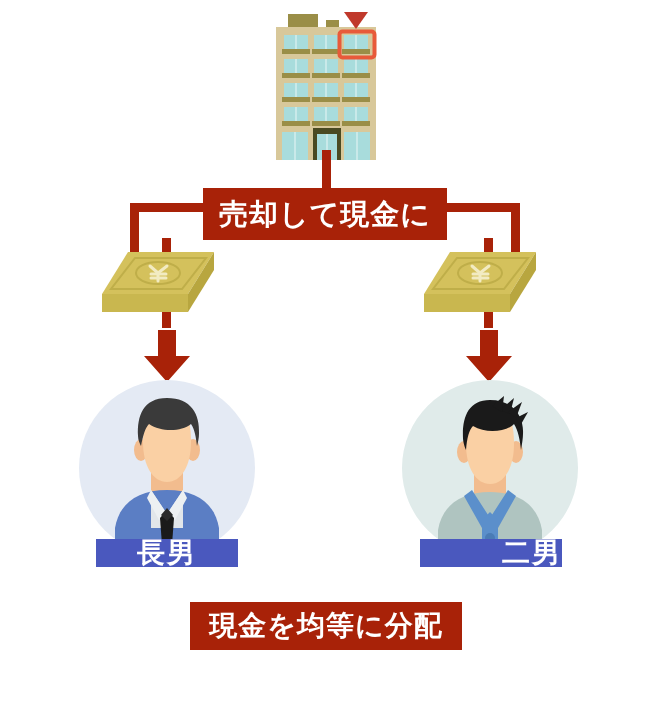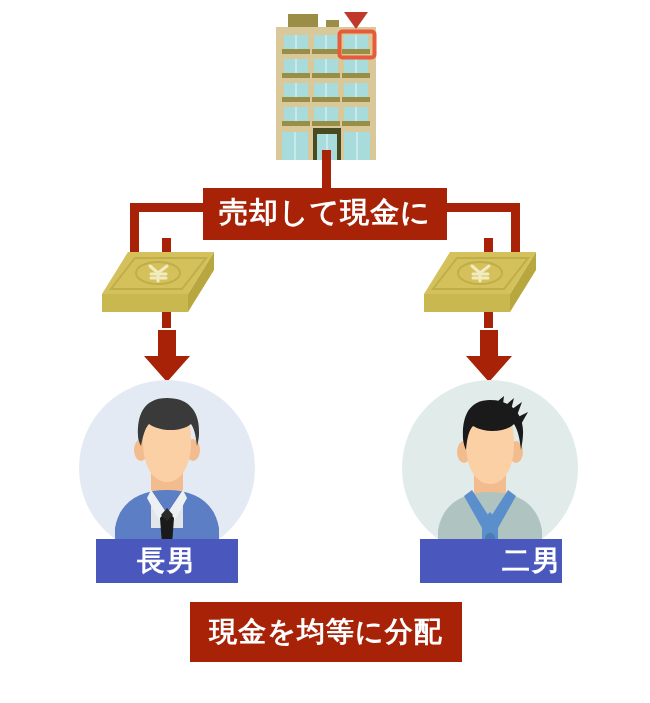--- a/index.html
+++ b/index.html
@@ -40,33 +40,33 @@
   }
   .conn-v-right {
     left: 511px; top: 203px; width: 9px; height: 62px;
     background: #A82208;
   }
 
   
   .banner-sale {
     left: 203px; top: 188px; width: 244px; height: 52px;
     background: #A82208;
-    display: flex; align-items: center; justify-content: center; font-family: Liberation Mono, monospace;
+    display: flex; align-items: center; justify-content: center;
   }
   .banner-sale span {
     color: #ffffff;
     font-size: 29px;
     font-weight: bold;
     letter-spacing: 1px;
     line-height: 1;
   }
 
   
   .banner-bottom {
-    left: 190px; top: 602px; width: 272px; height: 60px;
+    left: 190px; top: 602px; width: 272px; height: 48px;
     background: #A82208;
     display: flex; align-items: center; justify-content: center;
   }
   .banner-bottom span {
     color: #ffffff;
     font-size: 28px;
     font-weight: bold;
     letter-spacing: 1px;
     line-height: 1;
   }
@@ -88,21 +88,21 @@
   .arrow-left-pos  { left: 144px; top: 330px; }
   .arrow-right-pos { left: 466px; top: 330px; }
 
   
   .avatar-wrap { width: 180px; height: 180px; }
   .avatar-left-pos  { left: 77px;  top: 378px; }
   .avatar-right-pos { left: 400px; top: 378px; }
 
   
   .person-label {
-    width: 142px; height: 44px;
+    width: 142px; height: 28px;
     background: #4A58BE;
     display: flex; align-items: center; justify-content: center;
   }
   .person-label span {
     color: #ffffff;
     font-size: 28px;
     font-weight: bold;
     letter-spacing: 2px;
     line-height: 1;
   }

